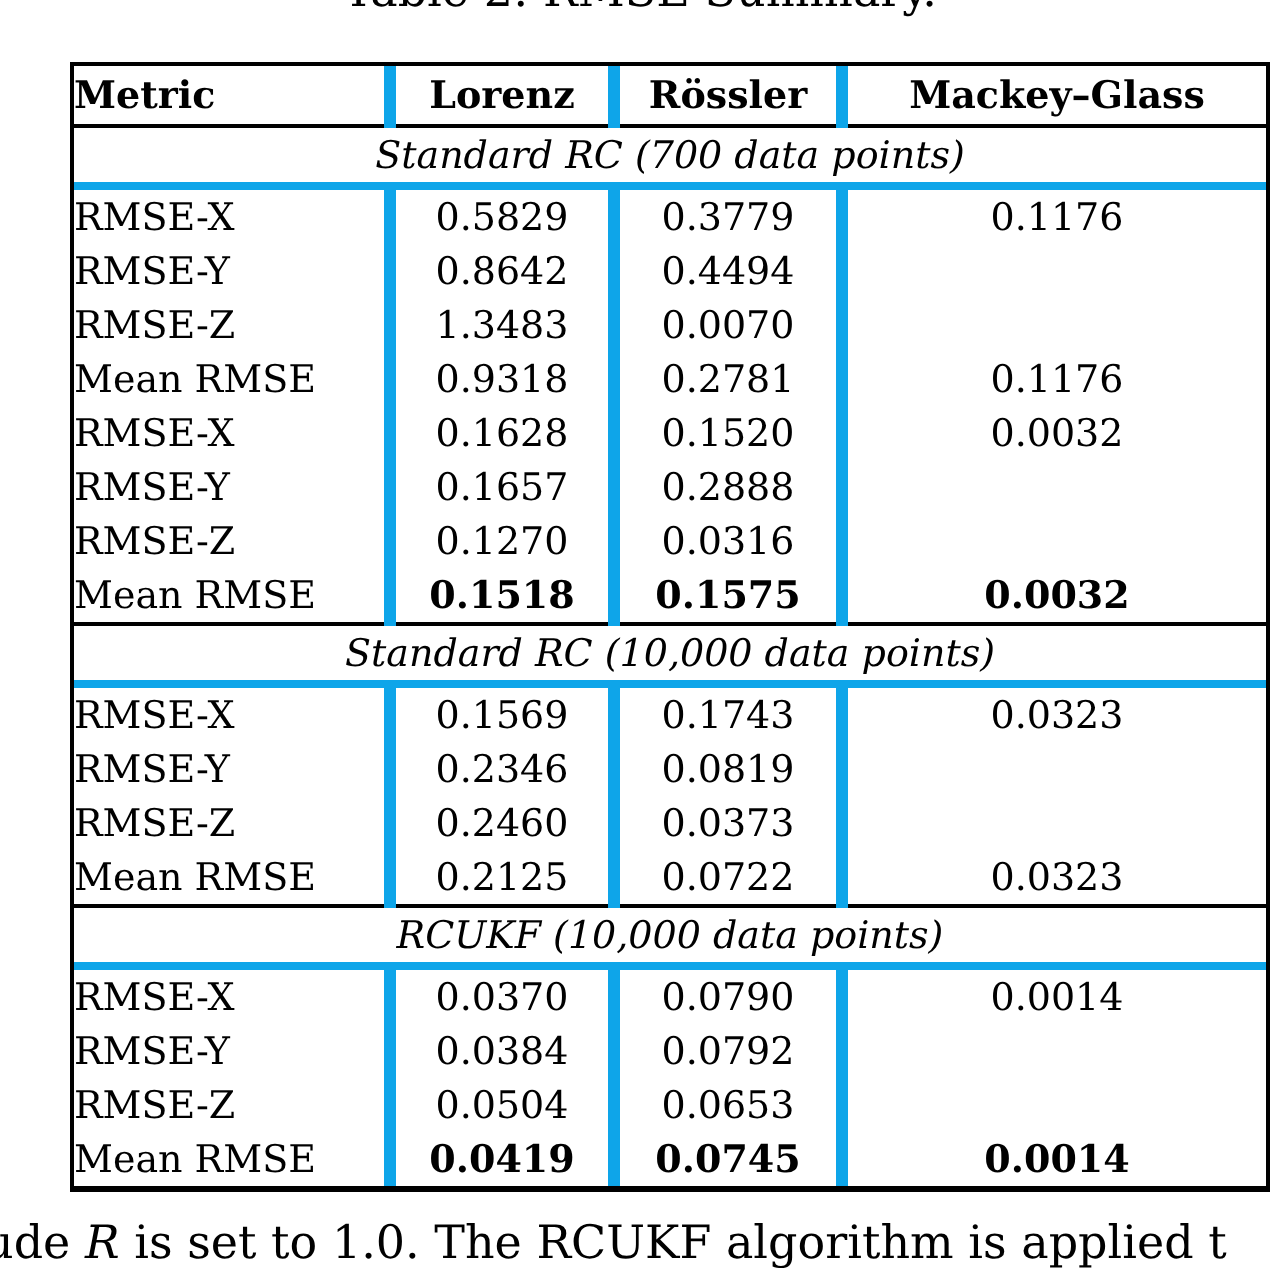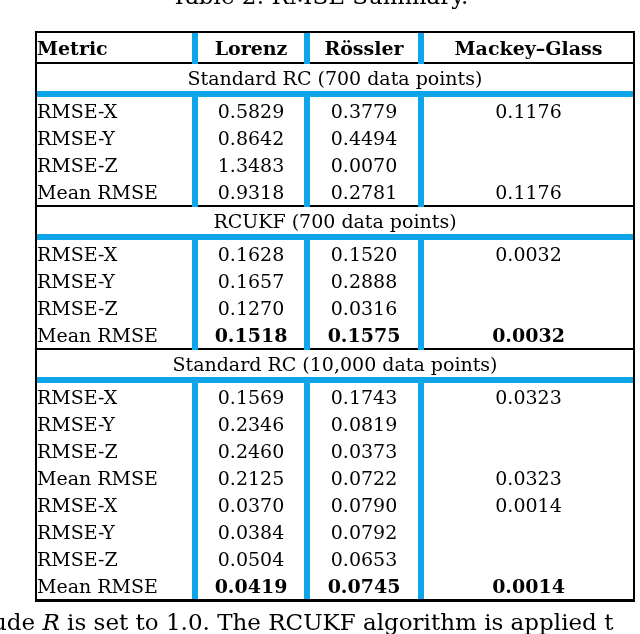--- a/index.html
+++ b/index.html
@@ -29,22 +29,22 @@
   col.c4 { width: 212px; }
   .rmse th, .rmse td {
     padding: 0; height: 27px; vertical-align: middle;
     overflow: hidden; white-space: nowrap;
   }
   .rmse thead th { height: 29px; font-weight: bold; border-bottom: 2px solid #000; }
   .metric { text-align: left; padding-left: 15px; }
   .num    { text-align: center; margin-top: 16px; }
   .vline  { border-right: 6px solid #0ea5e9; }
   tr.section-row td {
-    border-top: 2px solid #000; border-bottom: 6px solid #0ea5e9;
-    text-align: center; font-weight: normal;
+    border-top: 2px solid #000; border-bottom: 4px solid #0ea5e9;
+    text-align: center; font-style: italic; font-weight: normal;
   }
   tr.boldvals td.num { font-weight: bold; }
   .caption {
     position: absolute; top: 609px; left: -8px; width: 720px;
     font-size: 23px; line-height: 27px; white-space: nowrap;
   }
   .caption .mvar { font-style: italic; }
 </style>
 </head>
 <body>
@@ -90,23 +90,20 @@
         <td class="num vline">0.0070</td>
         <td class="num"></td>
       </tr>
       <tr>
         <td class="metric vline">Mean RMSE</td>
         <td class="num vline">0.9318</td>
         <td class="num vline">0.2781</td>
         <td class="num">0.1176</td>
       </tr>
 
-      <tr class="section-row">
-        <td colspan="4">RCUKF (700 data points)</td>
-      </tr>
       <tr>
         <td class="metric vline">RMSE-X</td>
         <td class="num vline">0.1628</td>
         <td class="num vline">0.1520</td>
         <td class="num">0.0032</td>
       </tr>
       <tr>
         <td class="metric vline">RMSE-Y</td>
         <td class="num vline">0.1657</td>
         <td class="num vline">0.2888</td>
@@ -146,20 +143,23 @@
         <td class="num vline">0.0373</td>
         <td class="num"></td>
       </tr>
       <tr>
         <td class="metric vline">Mean RMSE</td>
         <td class="num vline">0.2125</td>
         <td class="num vline">0.0722</td>
         <td class="num">0.0323</td>
       </tr>
 
+      <tr class="section-row">
+        <td colspan="4">RCUKF (10,000 data points)</td>
+      </tr>
       <tr>
         <td class="metric vline">RMSE-X</td>
         <td class="num vline">0.0370</td>
         <td class="num vline">0.0790</td>
         <td class="num">0.0014</td>
       </tr>
       <tr>
         <td class="metric vline">RMSE-Y</td>
         <td class="num vline">0.0384</td>
         <td class="num vline">0.0792</td>

